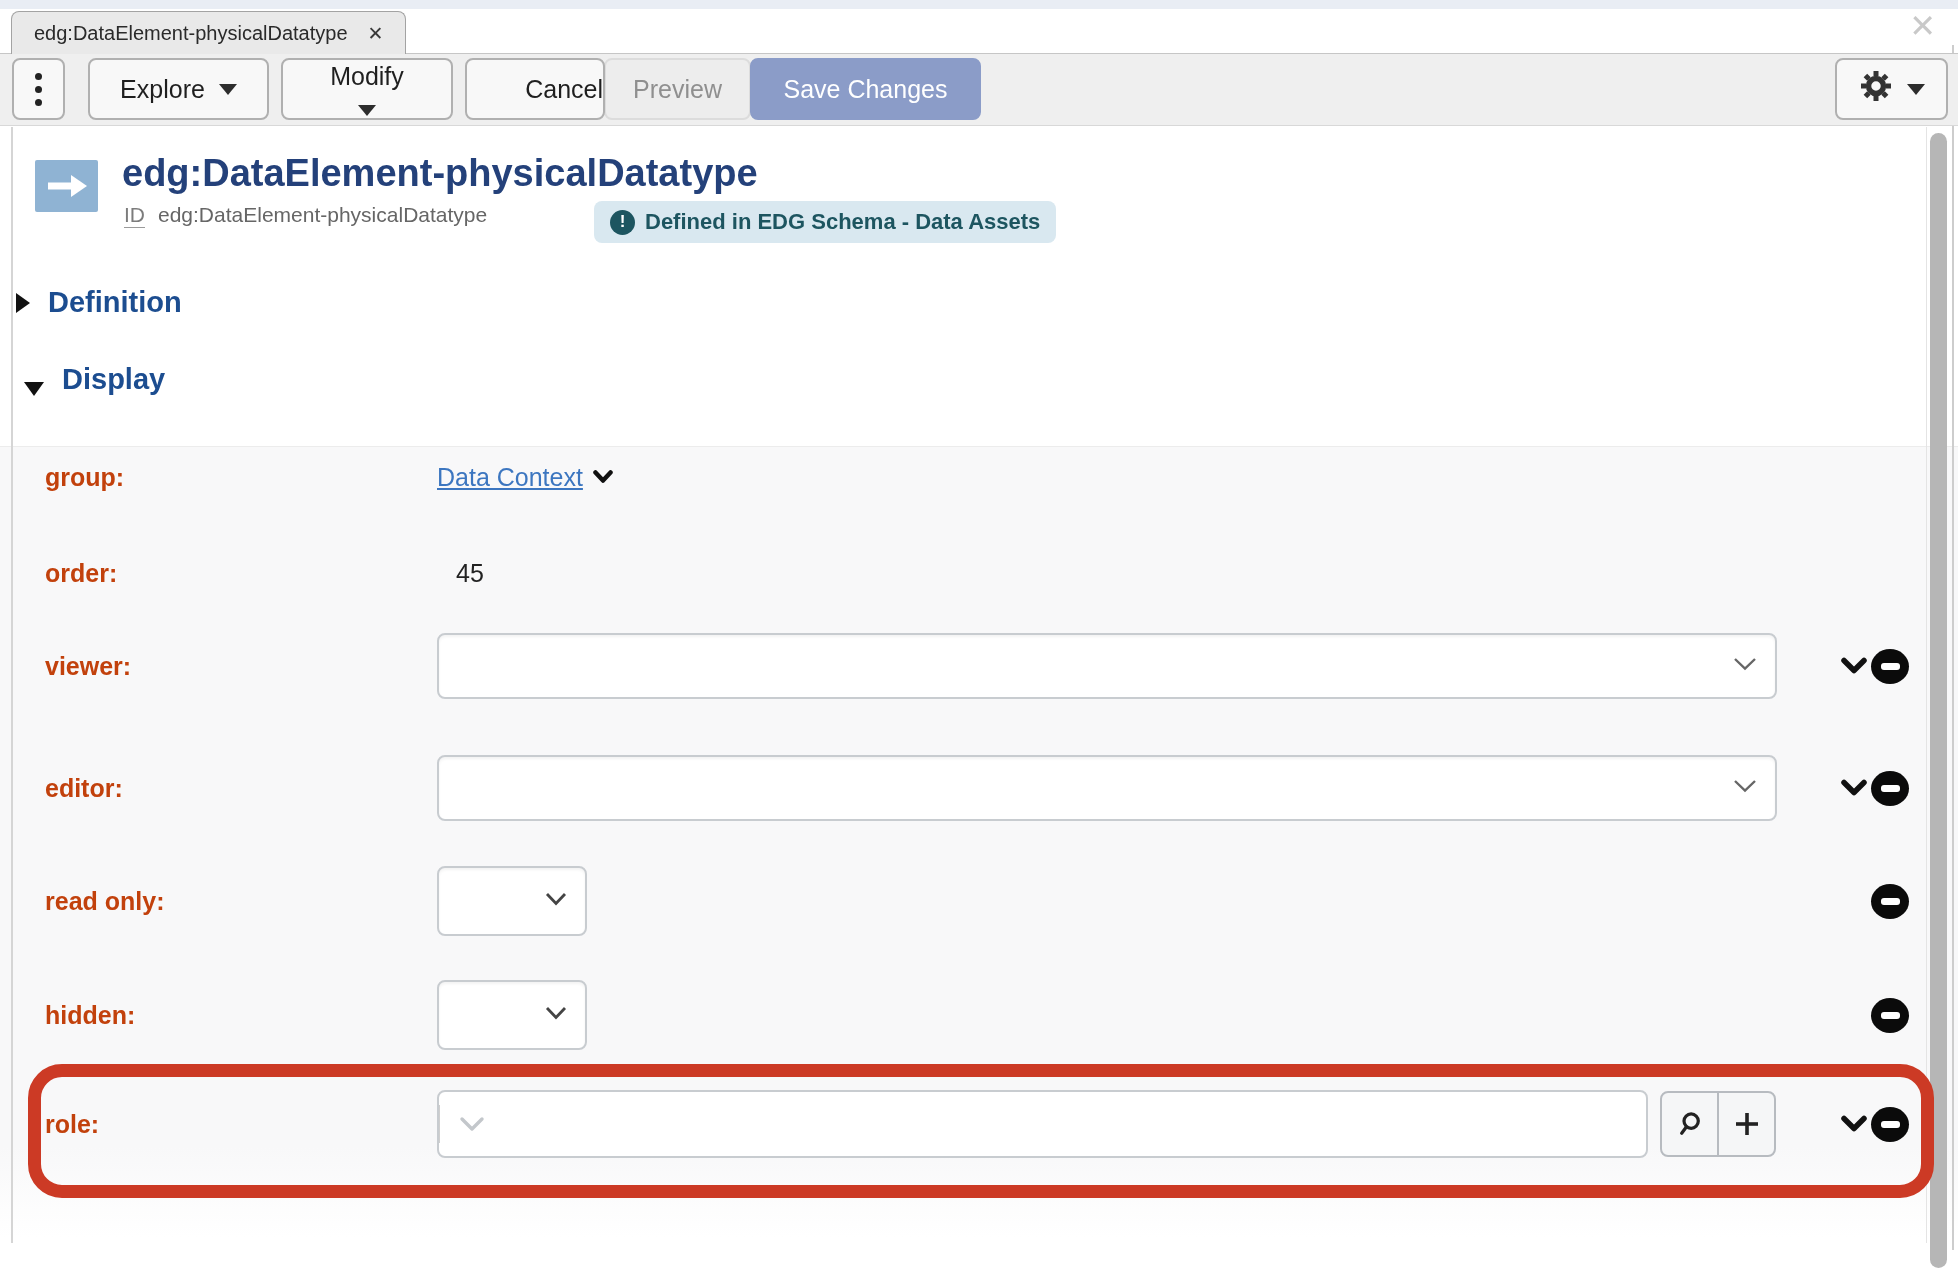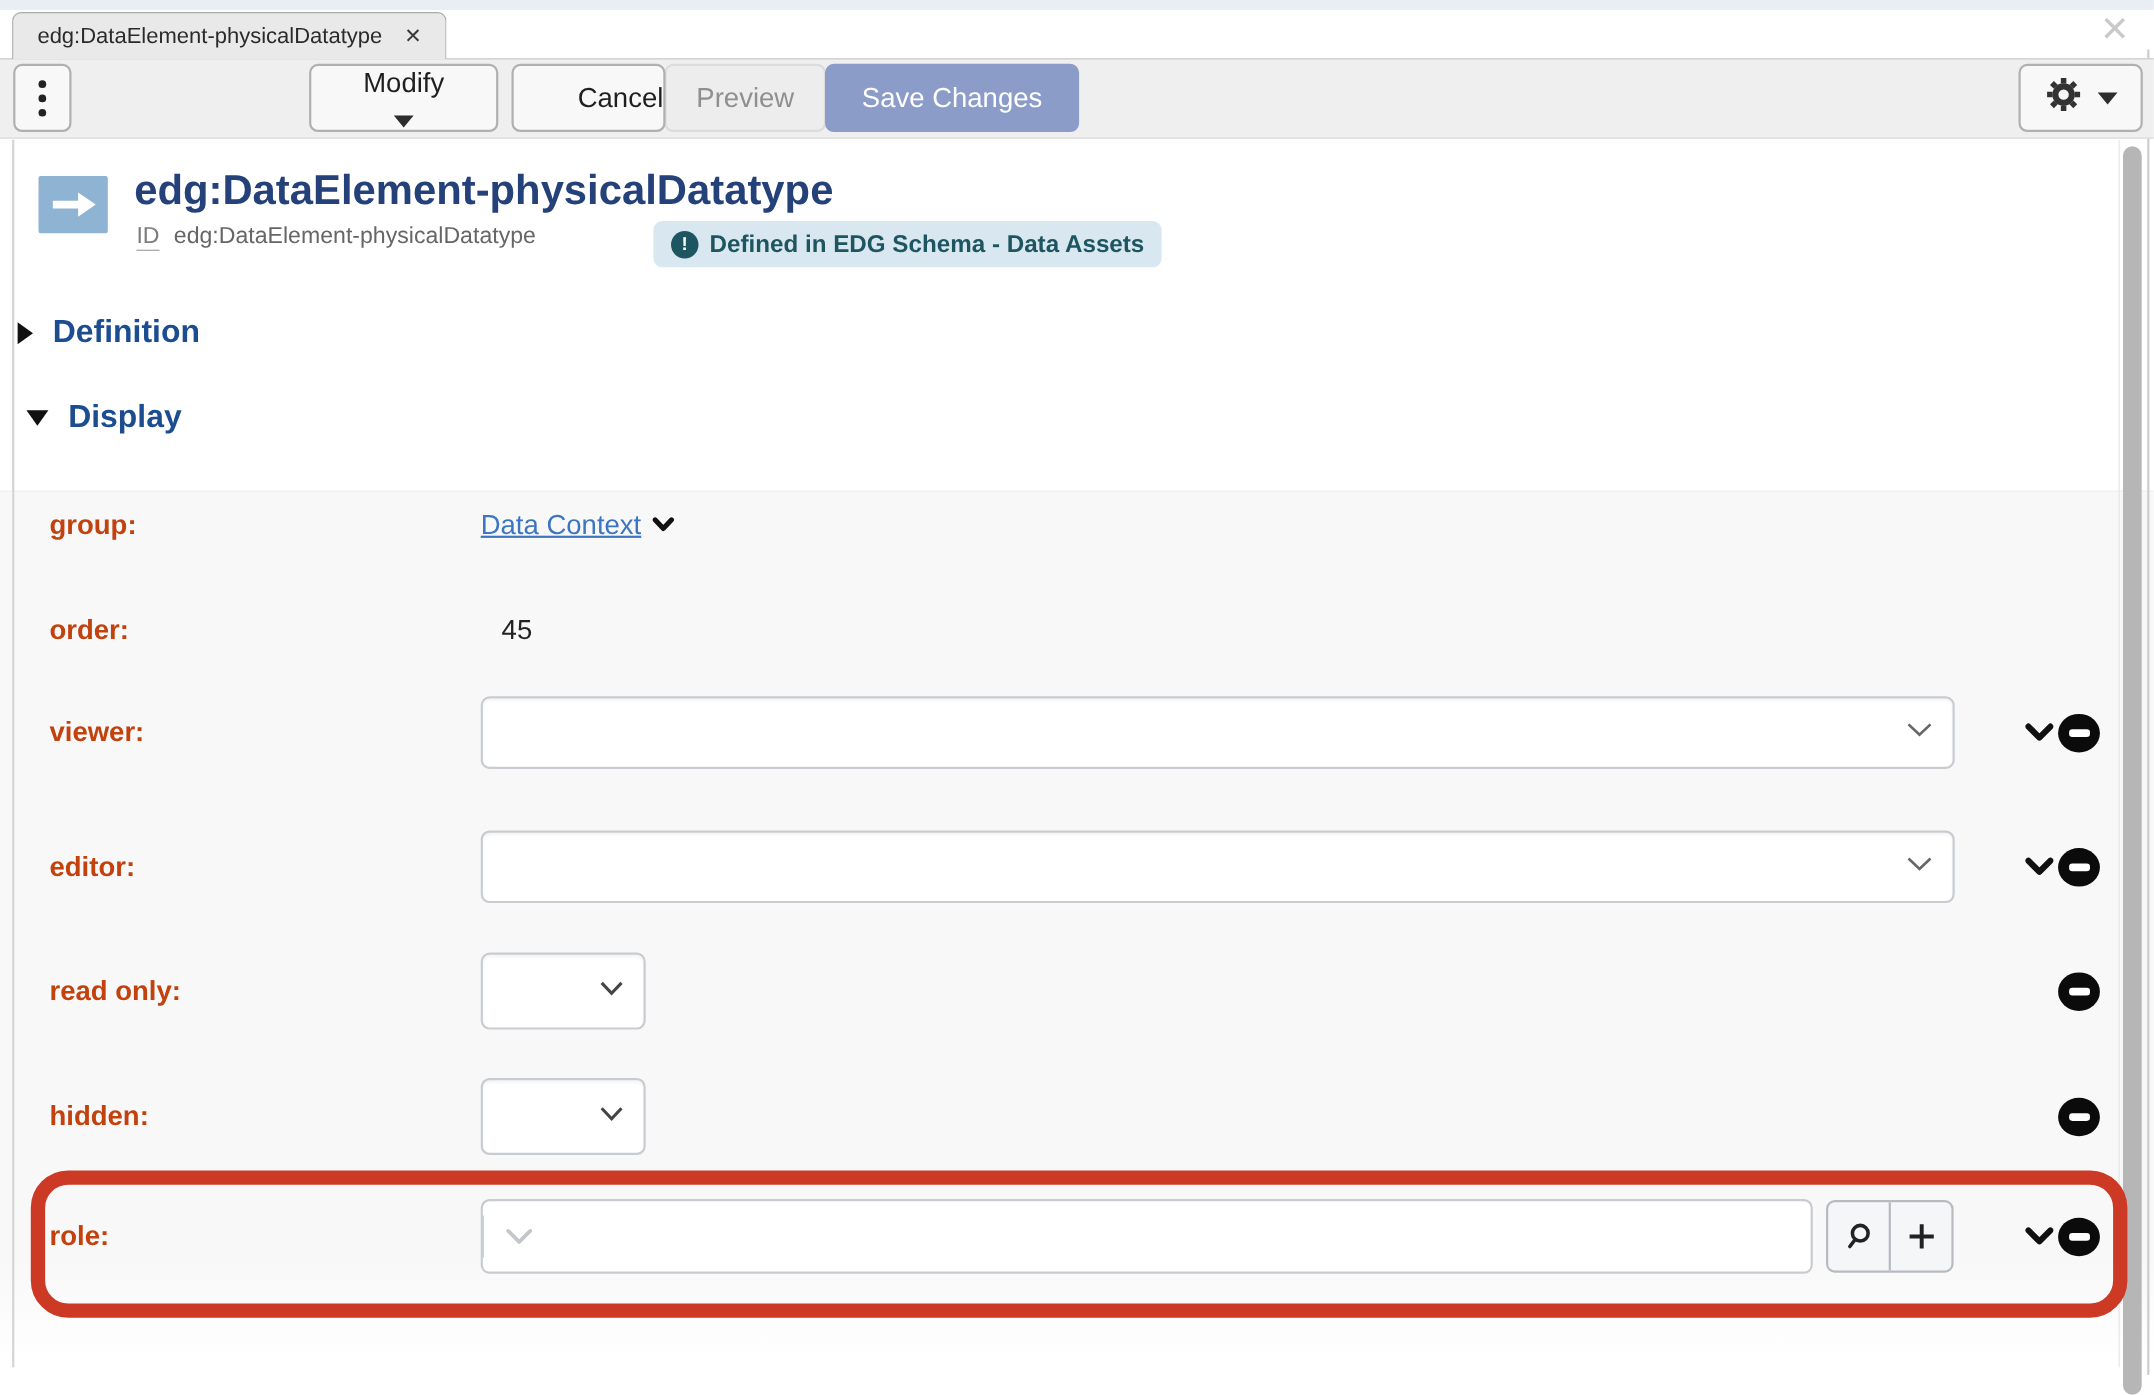--- a/index.html
+++ b/index.html
@@ -60,21 +60,21 @@
   .id-label{font-size:21px;color:#7c7c7c;border-bottom:1px solid #9a9a9a;line-height:24px;}
   .id-value{font-size:21px;color:#666;}
   .badge{position:absolute;left:594px;top:201px;height:42px;background:var(--badge-bg);border-radius:8px;
     display:flex;align-items:center;gap:10px;padding:0 16px;}
   .badge-icon{width:25px;height:25px;border-radius:50%;background:var(--badge-text);color:#fff;
     font-size:17px;font-weight:bold;display:flex;align-items:center;justify-content:center;}
   .badge-text{font-size:22px;font-weight:bold;color:var(--badge-text);}
   
   .section{position:absolute;display:flex;align-items:center;gap:18px;cursor:pointer;}
   .section-definition{left:16px;top:286px;}
-  .section-display{left:24px;top:363px;}
+  .section-display{left:24px;top:363px;align-items:flex-end;}
   .tri-right{width:0;height:0;border-top:10px solid transparent;border-bottom:10px solid transparent;border-left:14px solid #111;}
   .tri-down{width:0;height:0;border-left:10px solid transparent;border-right:10px solid transparent;border-top:14px solid #111;}
   .section-title{font-size:29px;font-weight:bold;color:var(--section-blue);}
   
   .row-label{position:absolute;left:45px;font-size:25px;font-weight:bold;color:#c2410c;line-height:36px;}
   .link-value{position:absolute;left:437px;display:flex;align-items:center;gap:10px;line-height:36px;cursor:pointer;}
   .link-text{font-size:25px;color:var(--link-blue);text-decoration:underline;}
   .plain-value{position:absolute;left:437px;font-size:25px;color:#222;line-height:36px;margin-left:19px;}
   .sel{
     position:absolute;background:#fff;border:2px solid #c8ccd0;border-radius:8px;
@@ -123,20 +123,24 @@
   <span class="tab-close">✕</span>
 </div>
 
 <div class="toolbar">
   <div class="btn btn-kebab">
     <span class="kebab">
         <i></i>
         <i></i>
         <i></i>
       </span>
+  </div>
+  <div class="btn btn-explore">
+    <span>Explore</span>
+    <span class="caret"></span>
   </div>
   <div class="btn btn-modify">
     <span>Modify</span>
     <span class="caret"></span>
   </div>
   <div class="btn btn-cancel">
     <span>Cancel</span>
   </div>
   <div class="btn btn-preview">
     <span>Preview</span>

